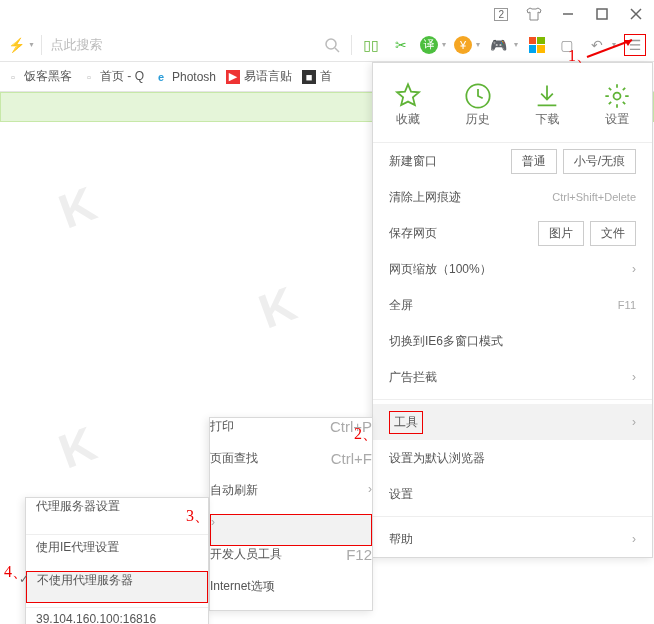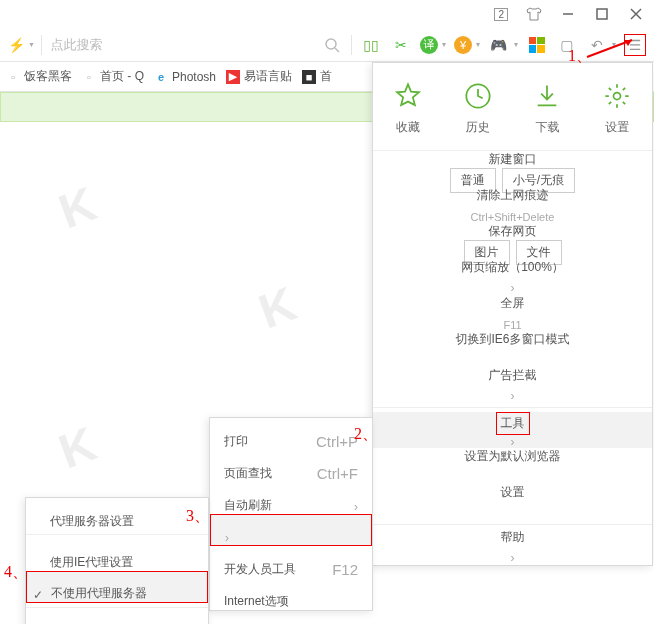--- a/index.html
+++ b/index.html
@@ -29,37 +29,37 @@
 .tab .fi { width: 14px; height: 14px; display: inline-flex; align-items: center; justify-content: center; font-size: 11px; }
 .fi-doc { color: #bbb; }
 .fi-ps { color: #2b9cd8; font-weight: bold; }
 .fi-red { background: #e33; color: #fff; font-size: 9px; }
 .fi-360 { background: #333; color: #fff; font-size: 8px; }
 .content { position: absolute; left: 0; right: 0; top: 92px; bottom: 0; }
 .greenband { height: 30px; background: #e5f5d9; border: 1px solid #c7e8a8; margin: 0 0 0 0; }
 .watermark { position: absolute; color: #eee; font-size: 48px; font-weight: bold; transform: rotate(-20deg); pointer-events: none; }
 .main-menu { position: absolute; right: 1px; top: 62px; width: 281px; background: #fff; border: 1px solid #d9d9d9; box-shadow: -2px 2px 8px rgba(0,0,0,.1); }
 .mm-top { display: flex; justify-content: space-around; padding: 18px 0 14px; border-bottom: 1px solid #eee; }
-.mm-top-item { display: flex; flex-direction: column; align-items: center; gap: 8px; color: #666; font-size: 12px; cursor: pointer; }
+.mm-top-item { display: flex; flex-direction: column; align-items: center; color: #666; font-size: 12px; cursor: pointer; }
 .mm-top-item .ic { width: 30px; height: 30px; display: flex; align-items: center; justify-content: center; color: #5fb336; }
-.mm-row { height: 36px; display: flex; align-items: center; padding: 0 16px; color: #555; cursor: pointer; position: relative; flex-direction: column; }
+.mm-row { height: 36px; display: flex; align-items: center; padding: 0 16px; color: #555; cursor: pointer; position: relative; }
 .mm-row.sel { background: #f2f2f2; }
 .mm-row .lbl { flex: 1; }
 .mm-row .hint { color: #aaa; font-size: 11px; }
 .mm-row .arrow { color: #aaa; font-size: 12px; }
 .mm-btngroup { display: flex; gap: 6px; }
 .mm-btn { border: 1px solid #ccc; padding: 3px 10px; font-size: 12px; color: #555; background: #fff; cursor: pointer; }
 .mm-divider { height: 1px; background: #eee; margin: 4px 0; }
 .redbox { border: 1px solid #e00; }
 .annot { position: absolute; color: #e00; font-size: 16px; font-family: serif; pointer-events: none; }
 .arrow-red { position: absolute; pointer-events: none; }
 .submenu { position: absolute; background: #fff; border: 1px solid #d9d9d9; box-shadow: -2px 2px 8px rgba(0,0,0,.1); }
 .sm1 { left: 209px; top: 417px; width: 164px; }
 .sm2 { left: 25px; top: 497px; width: 184px; }
-.sm-row { height: 32px; display: flex; align-items: flex-end; padding: 0 14px; color: #555; cursor: pointer; font-size: 12px; position: relative; }
+.sm-row { height: 32px; display: flex; align-items: flex-start; padding: 0 0; color: #555; cursor: pointer; font-size: 12px; position: relative; }
 .sm-row.sel { background: #f2f2f2; }
 .sm-row .lbl { flex: 1; }
 .sm-row .hint { color: #aaa; font-size: 15px; }
 .sm-row .arrow { color: #aaa; }
 .sm-row .check { width: 14px; color: #666; margin-left: -8px; margin-right: 4px; }
 </style>
 </head>
 <body>
 
 <div class="titlebar">

